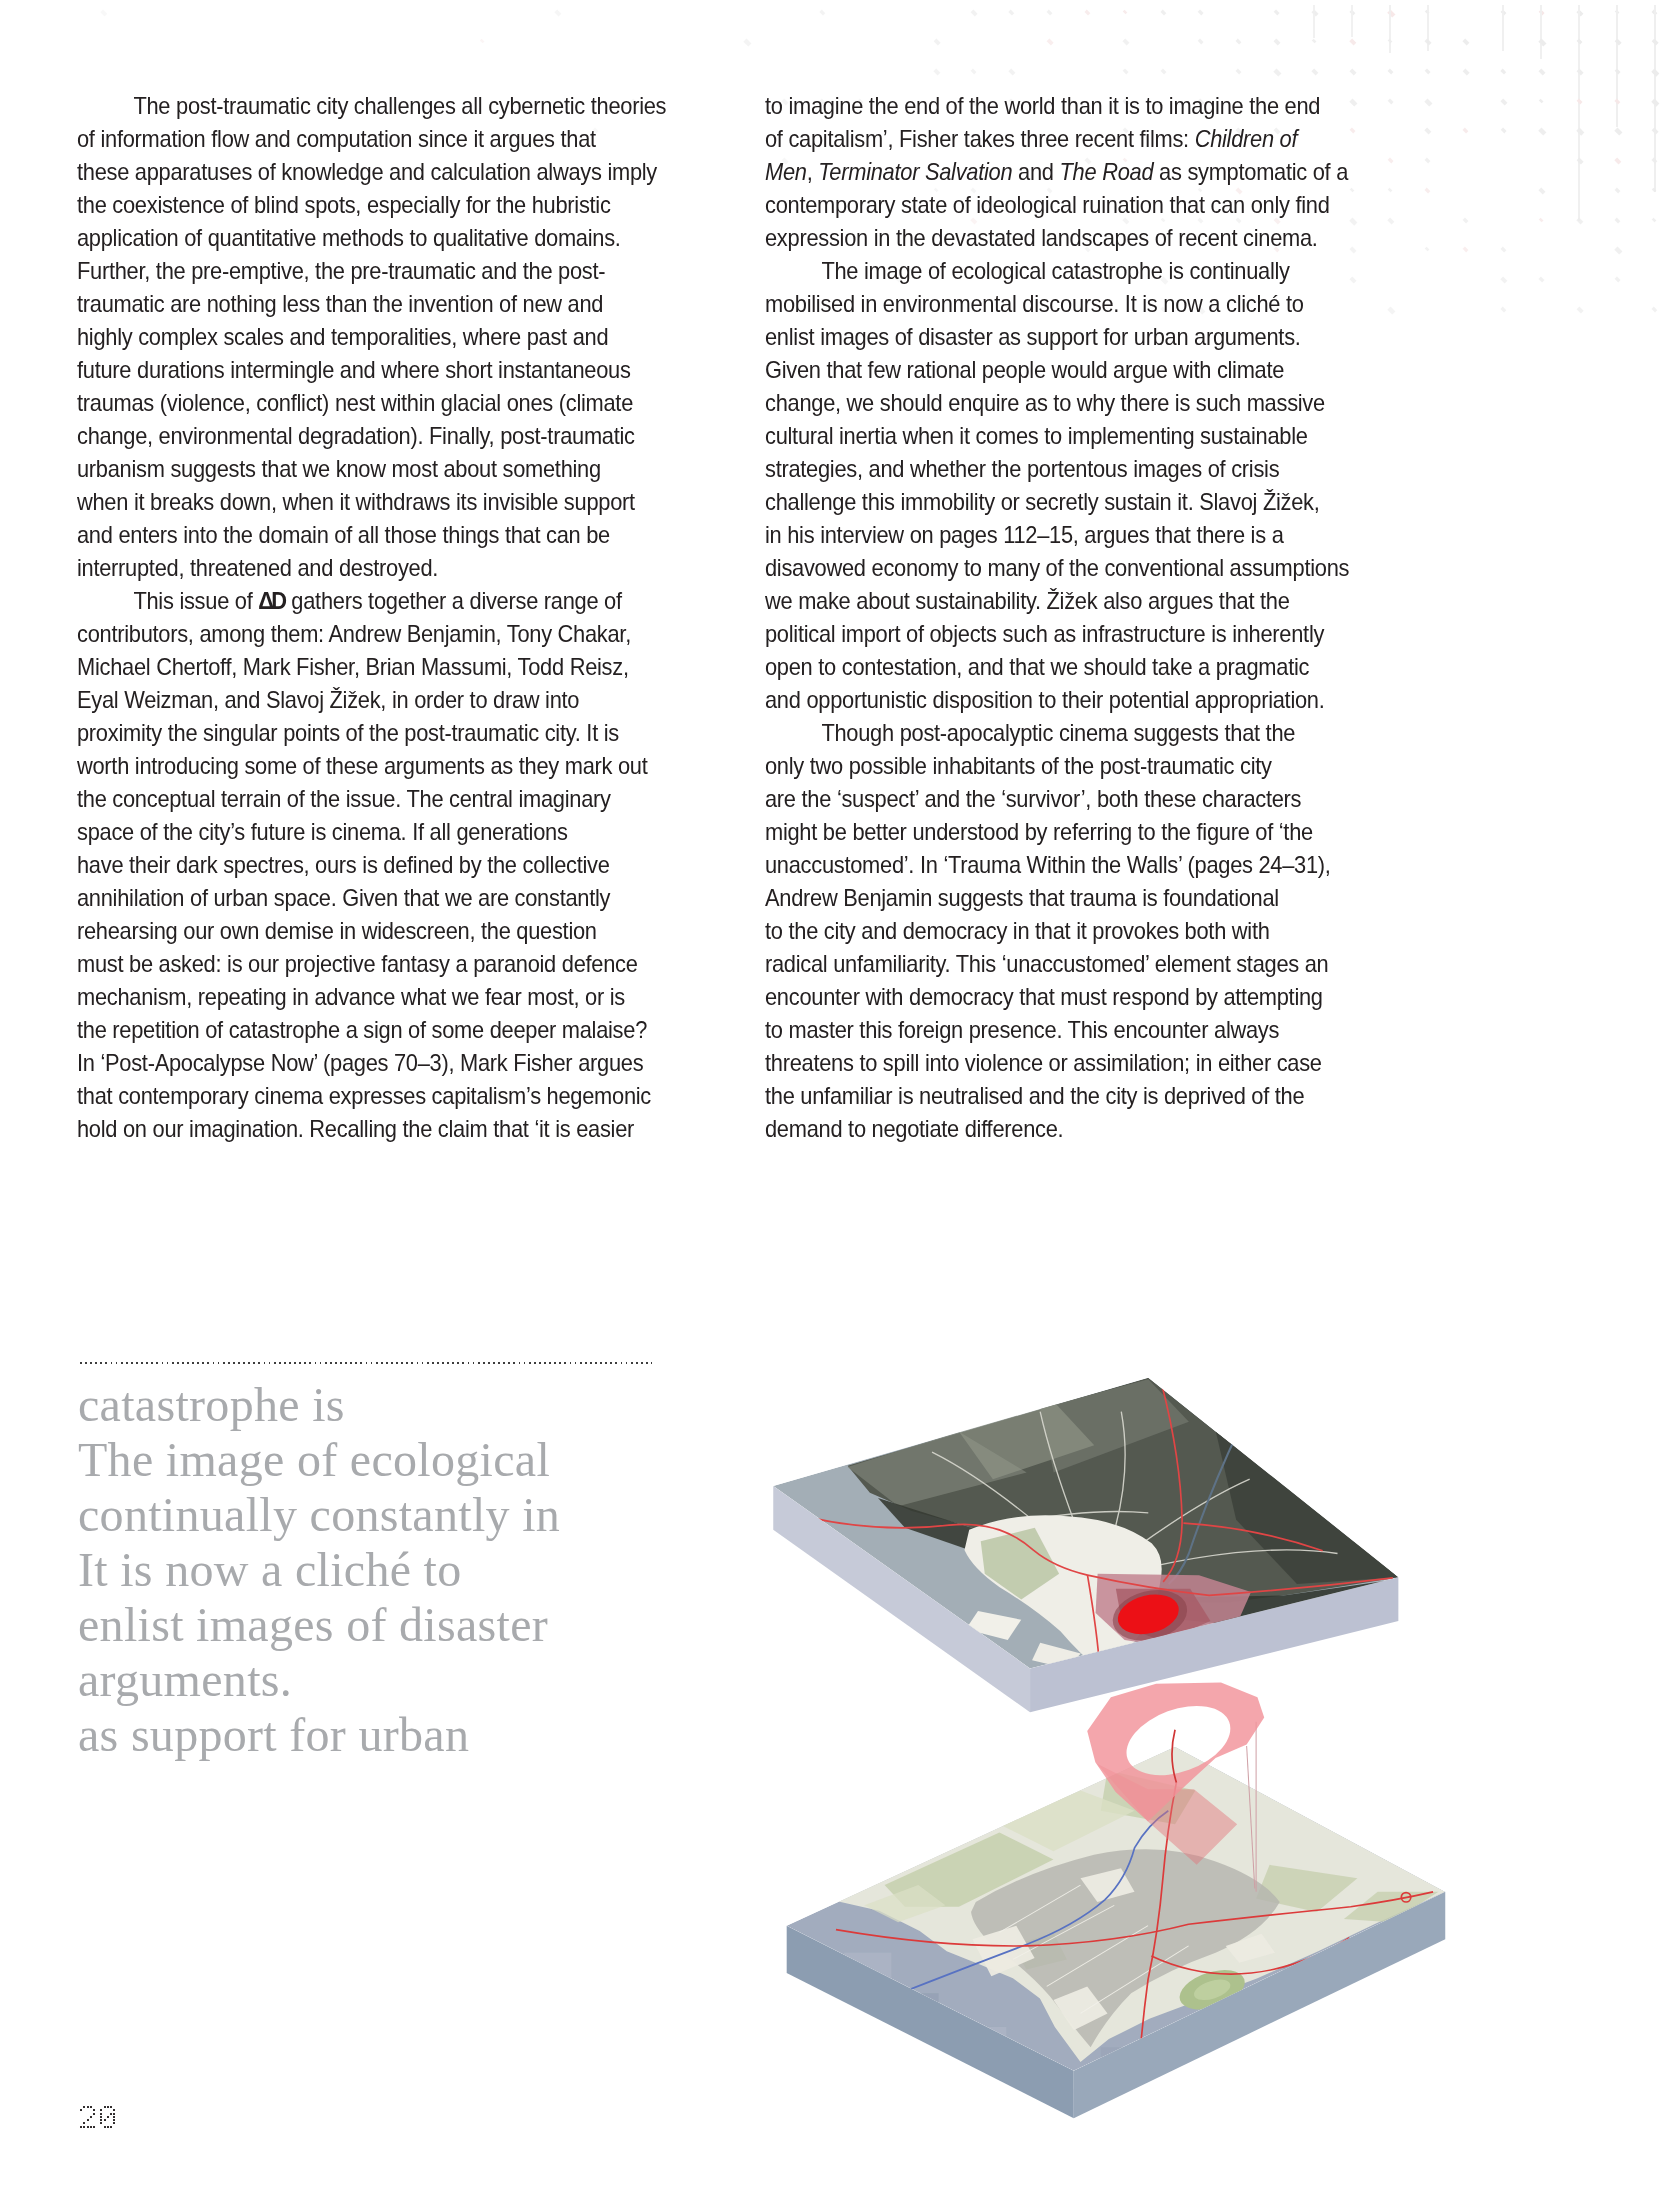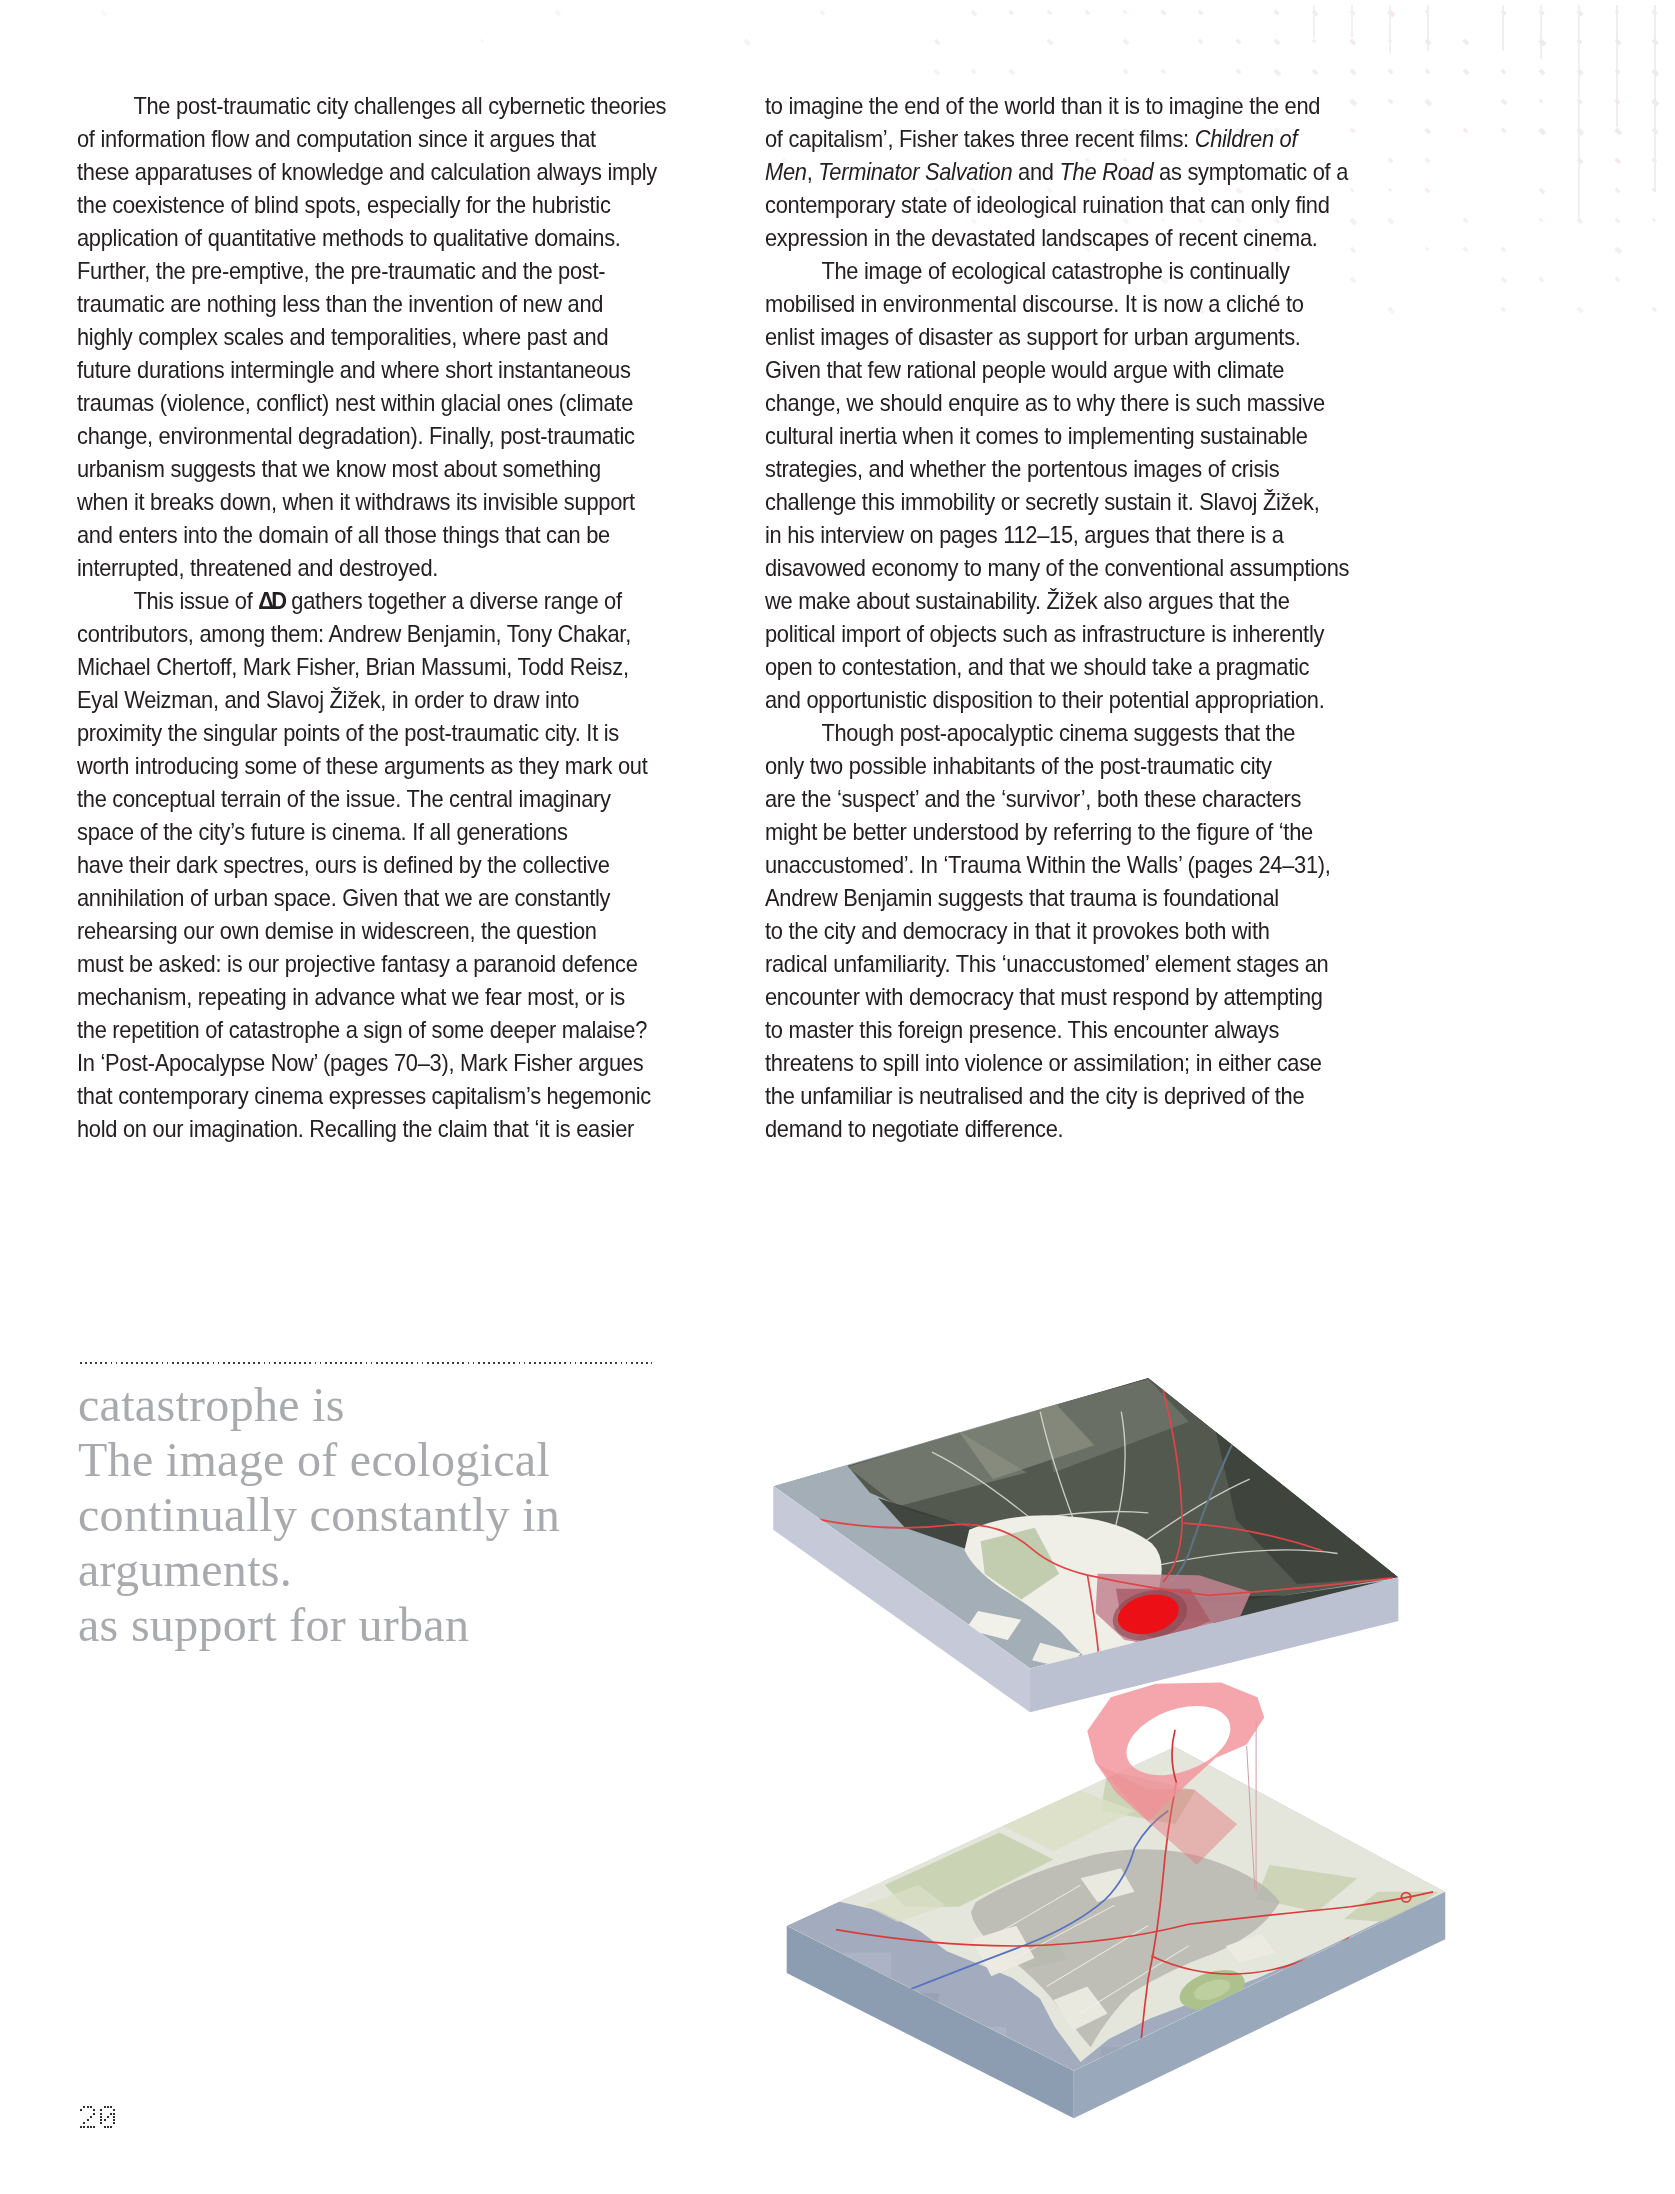--- a/index.html
+++ b/index.html
@@ -261,20 +261,22 @@
         <div class="line">the unfamiliar is neutralised and the city is deprived of the</div>
         <div class="line">demand to negotiate difference.</div>
       </div>
   </section>
 
   <div class="rule"></div>
   <div class="quote" id="pullquote">
       <div class="qline">catastrophe is</div>
       <div class="qline">The image of ecological</div>
       <div class="qline">continually constantly in</div>
+      <div class="qline">It is now a cliché to</div>
+      <div class="qline">enlist images of disaster</div>
       <div class="qline">arguments.</div>
       <div class="qline">as support for urban</div>
     </div>
 
   <svg id="fig-map-top" class="fig" viewBox="1090 1990 1080 620" xmlns="http://www.w3.org/2000/svg">
     <defs>
       <clipPath id="m1top">
           <polygon points="1700,2040 2070,2335 1525,2470 1145,2200"></polygon>
         </clipPath>
     </defs>

